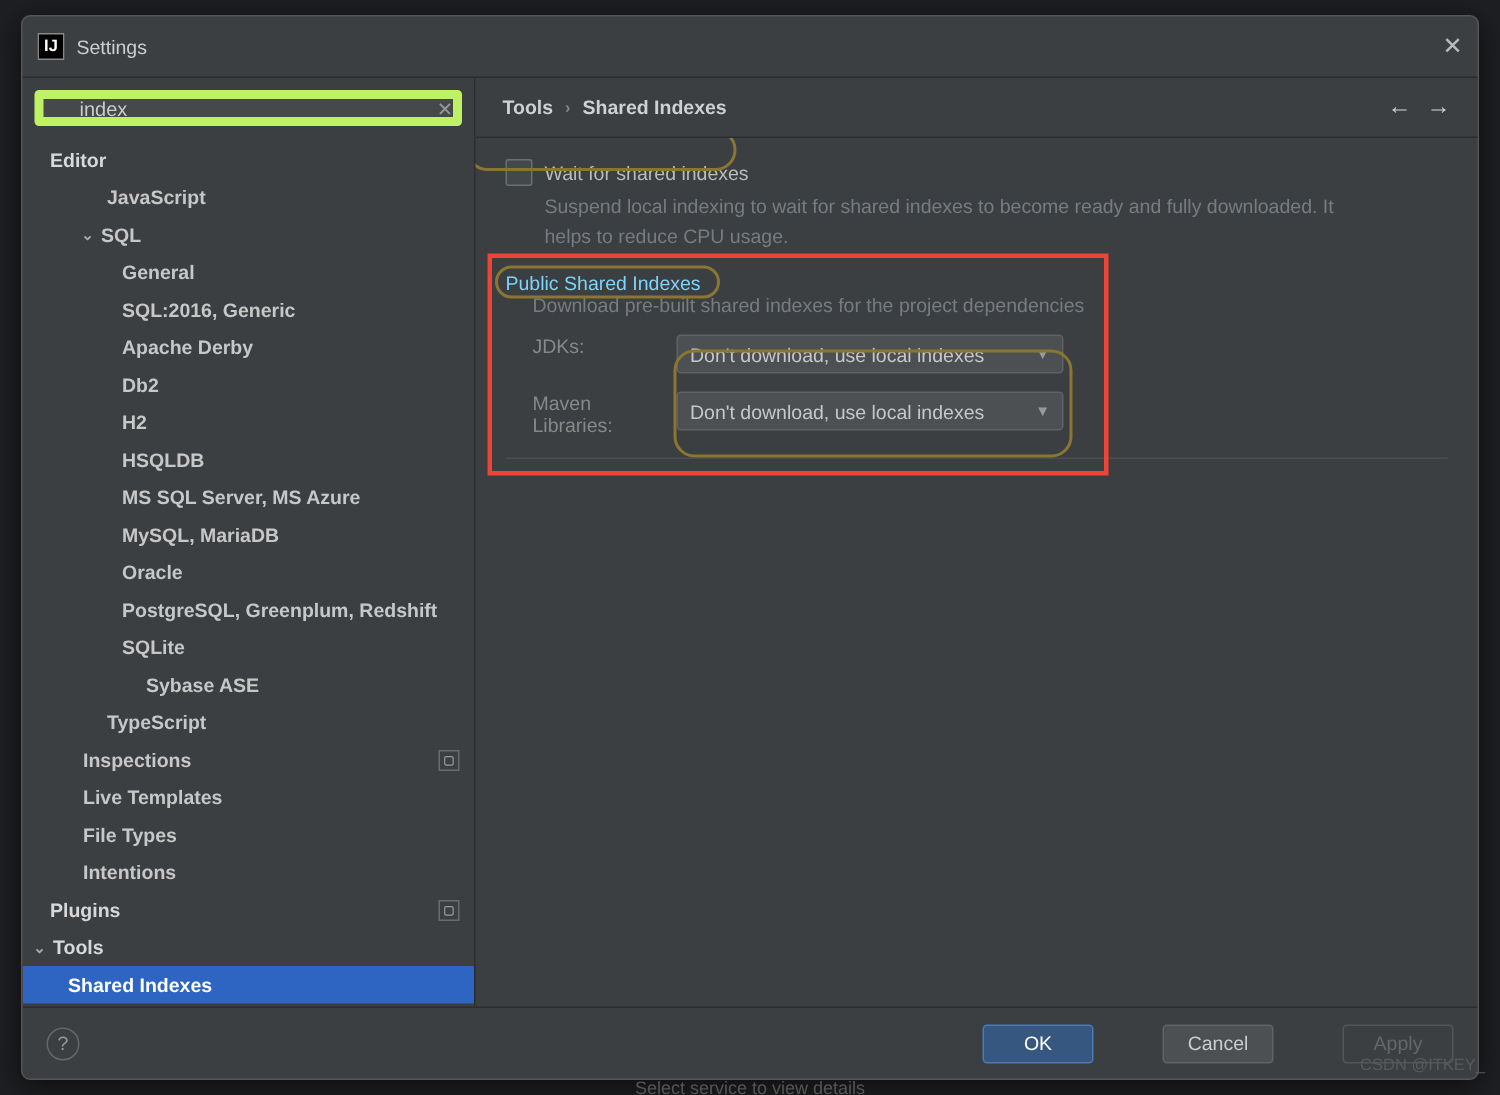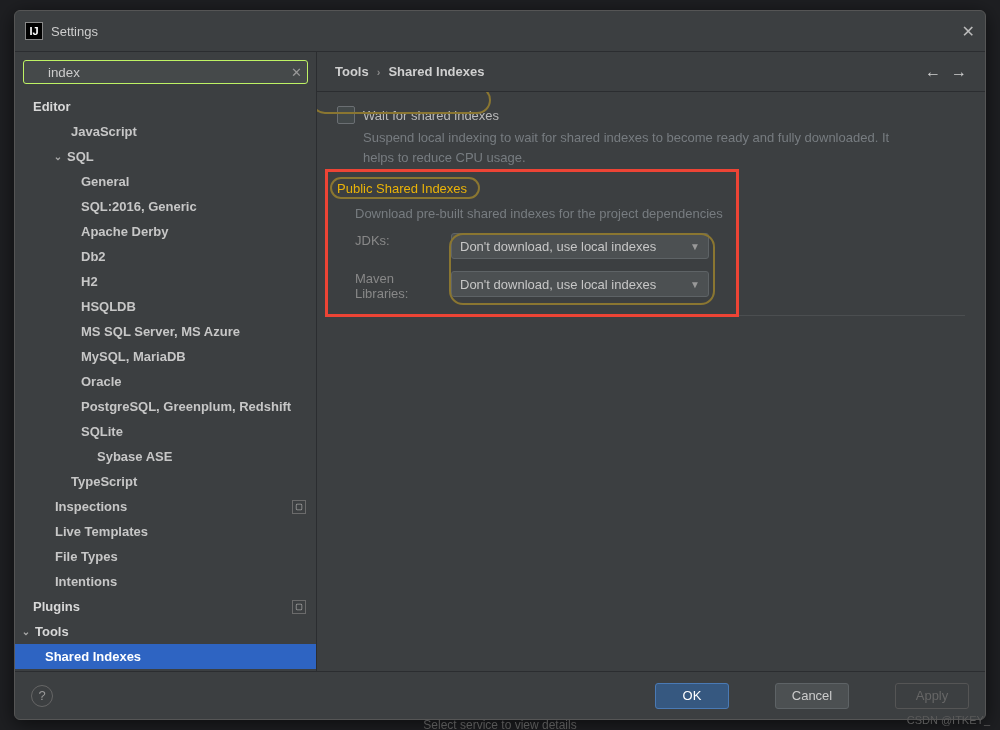--- a/index.html
+++ b/index.html
@@ -36,21 +36,21 @@
   .titlebar-close { margin-left: auto; color: #bbb; cursor: pointer; font-size: 16px; }
 
   .content { flex: 1; display: flex; min-height: 0; }
   .sidebar {
     width: 302px; border-right: 1px solid #2b2d30;
     display: flex; flex-direction: column;
   }
   .search-wrapper { padding: 8px; }
   .search-input {
     width: 100%; height: 24px;
-    background: #45494a; border: 1px solid #bef264;
+    background: #45494a; border: 6px solid #bef264;
     color: #ccc; padding: 0 8px 0 24px;
     border-radius: 3px;
     position: relative;
   }
   .search-container { position: relative; }
   .search-icon-glyph {
     position: absolute; left: 7px; top: 6px; font-size: 12px; color: #999;
     pointer-events: none;
   }
   .search-clear {
@@ -97,21 +97,21 @@
   .checkbox-row { display: flex; align-items: center; margin-bottom: 4px; }
   .checkbox {
     width: 18px; height: 18px; border: 1px solid #6b6f73;
     border-radius: 2px; margin-right: 8px;
     background: #43494a;
   }
   .subtext { color: #777c80; margin-left: 26px; margin-bottom: 14px; line-height: 1.5; max-width: 540px; }
 
   .section { margin-top: 12px; position: relative; }
   .section-title {
-    color: #eab308; margin-bottom: 10px;
+    color: #7dd3fc; 
     display: inline-block;
   }
   .subdesc { color: #777c80; margin-left: 18px; margin-bottom: 12px; }
   .form-row { display: flex; align-items: flex-start; margin-left: 18px; margin-bottom: 12px; }
   .form-label { width: 96px; color: #888; }
   .dropdown {
     width: 258px; height: 26px;
     background: #4c5052; border: 1px solid #5e6366;
     border-radius: 3px;
     display: flex; align-items: center;
@@ -147,21 +147,21 @@
     height: 26px; min-width: 74px; padding: 0 14px;
     border-radius: 3px; font-size: 13px;
     display: flex; align-items: center; justify-content: center;
     cursor: pointer;
     margin-left: 36px;
   }
   .btn-primary { background: #365880; border: 1px solid #4a7ab5; color: #fff; }
   .btn-default { background: #4c5052; border: 1px solid #5e6366; color: #ccc; }
   .btn-disabled { background: transparent; border: 1px solid #555; color: #666; cursor: default; }
   .status-bottom { position: absolute; bottom: -2px; left: 50%; transform: translateX(-50%); color: #555; font-size: 12px; }
-  .watermark { position: absolute; right: 10px; bottom: 4px; color: #5a5a5a; font-size: 11px; }
+  .watermark { position: absolute; right: 10px; bottom: 14px; color: #5a5a5a; font-size: 11px; }
 </style>
 </head>
 <body>
 
 <div class="dialog">
 
   <div class="titlebar">
     <div class="appicon">IJ</div>
     <div class="titlebar-title">Settings</div>
     <div class="titlebar-close">✕</div>

